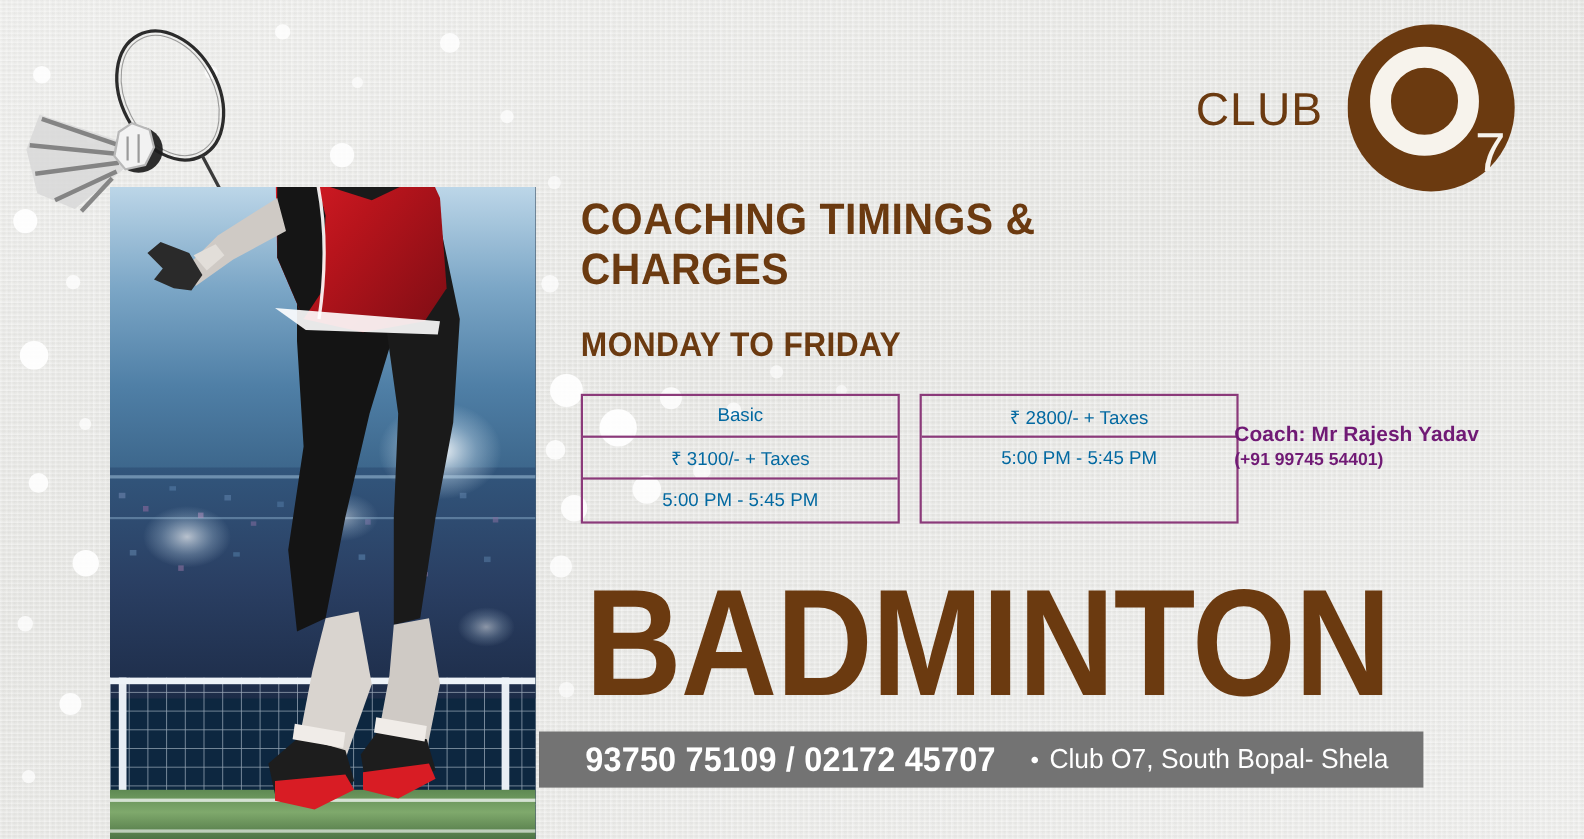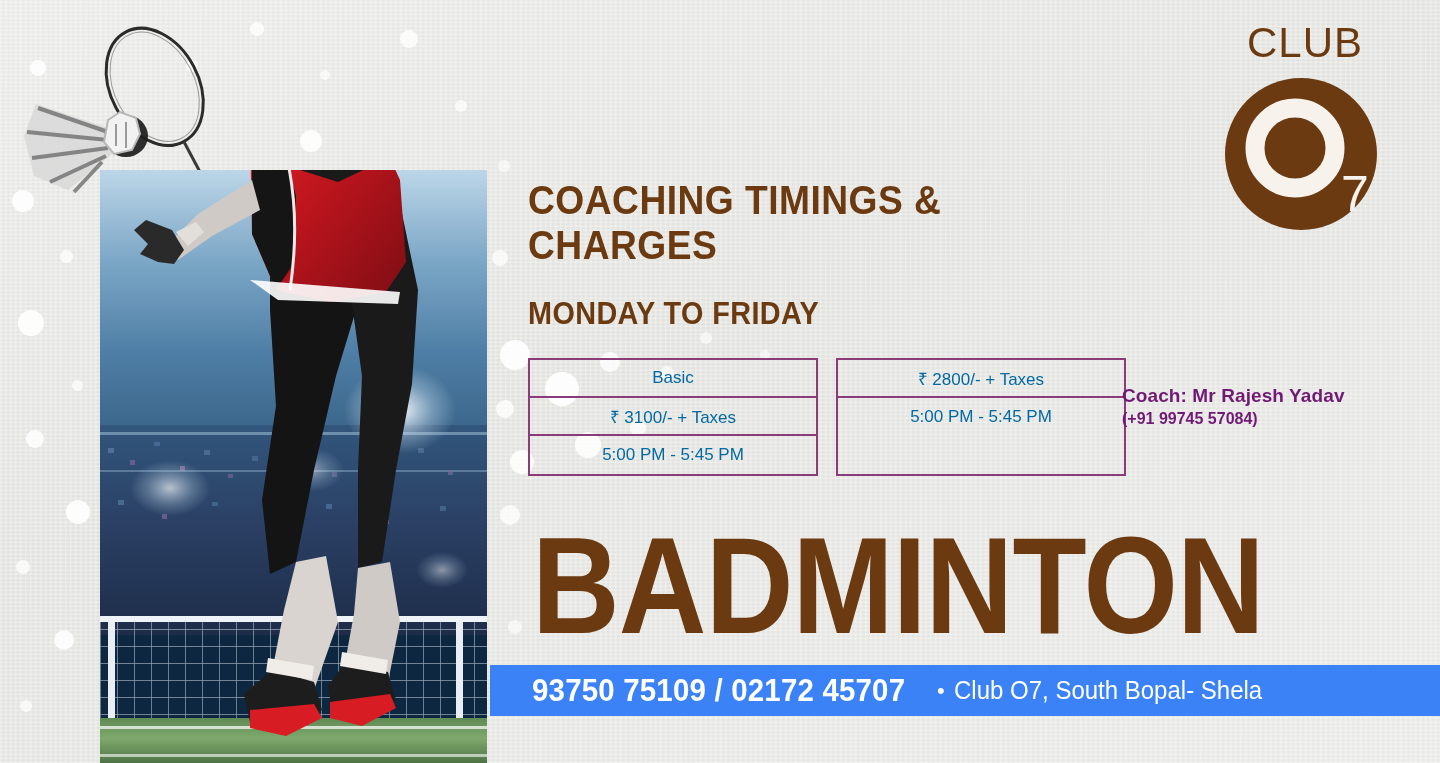--- a/index.html
+++ b/index.html
@@ -62,22 +62,21 @@
   }
   .photo-svg { display: block; width: 387px; height: 593px; }
 
   
   .logo {
     position: absolute;
     right: 55px;
     top: 22px;
     display: flex;
     align-items: center;
-    gap: 10px;
-    flex-direction: column;
+    gap: 22px;
   }
   .logo-word {
     font-size: 42px;
     letter-spacing: 1px;
     color: #6B3A10;
     font-family: "Liberation Sans", sans-serif;
     font-weight: 400;
     line-height: 1;
     padding-bottom: 4px;
   }
@@ -185,23 +184,23 @@
     transform: scaleX(0.88);
     transform-origin: left top;
     white-space: nowrap;
   }
 
   
   .contact-bar {
     position: absolute;
     left: 490px;
     top: 665px;
-    width: 950px;
+    width: 804px;
     height: 51px;
-    background: #3b82f6;
+    background: #737373;
     display: flex;
     align-items: center;
     padding-left: 42px;
     gap: 0;
   }
   .contact-phones {
     color: #ffffff;
     font-size: 31px;
     font-weight: 700;
     letter-spacing: 0.2px;
@@ -423,21 +422,21 @@
 
       <div class="plan">
         <div class="plan-row price">₹ 2800/- + Taxes</div>
         <div class="plan-row time">5:00 PM - 5:45 PM</div>
       </div>
 
     </div>
 
     <div class="coach">
       <div class="coach-name">Coach: Mr Rajesh Yadav</div>
-      <div class="coach-phone">(+91 99745 57084)</div>
+      <div class="coach-phone">(+91 99745 54401)</div>
     </div>
 
     <div class="title-big">BADMINTON</div>
 
   </div>
 
   <div class="contact-bar">
     <span class="contact-phones">93750 75109 / 02172 45707</span>
     <span class="contact-dot">•</span>
     <span class="contact-address">Club O7, South Bopal- Shela</span>

